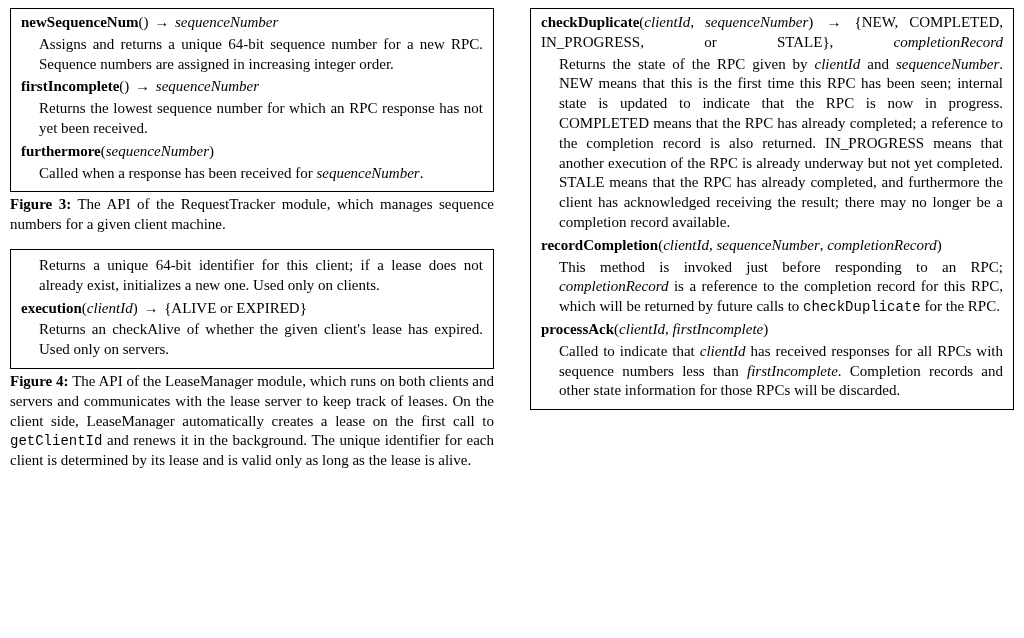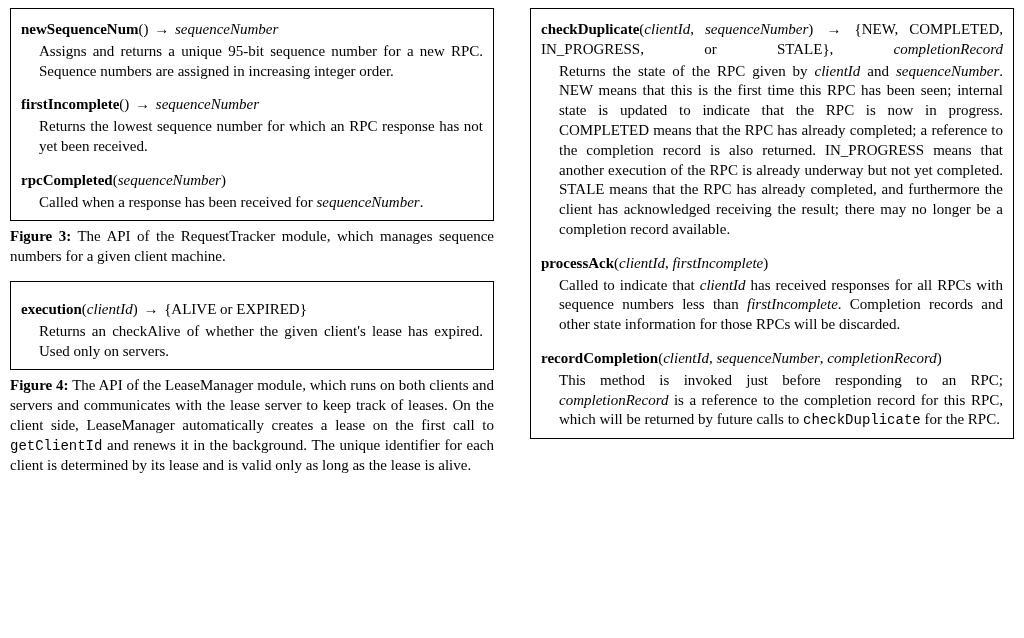--- a/index.html
+++ b/index.html
@@ -14,71 +14,72 @@
     width: 1024px;
     display: flex;
     gap: 36px;
   }
   .col { flex: 1 1 0; min-width: 0; }
   .box {
     border: 1px solid #000;
     padding: 4px 10px 8px 10px;
     margin-bottom: 3px;
   }
-  .entry { margin-top: 7px; }
-  .entry + .entry { margin-top: 14px; }
+  .entry { margin-top: 0; }
+  .entry + .entry { margin-top: 3px; }
   .sig { text-align: justify; }
   .desc {
     margin: 2px 0 0 18px;
     text-align: justify;
   }
   .caption {
     text-align: justify;
-    margin: 6px 0 14px 0;
+    margin: 0 0 14px 0;
   }
   .fb { font-weight: bold; }
   .fi { font-style: italic; }
   .mono { font-family: "Courier New", Courier, monospace; font-size: 14px; }
   .arrow { padding: 0 2px; }
 </style>
 </head>
 <body>
 
 <div class="col">
 
   <div class="box">
     <div class="entry">
       <div class="sig">
         <span class="fb">newSequenceNum</span><span>()</span>
         <span class="arrow">→</span>
         <span class="fi">sequenceNumber</span>
       </div>
-      <div class="desc">Assigns and returns a unique 95-bit sequence number for a new RPC. Sequence numbers are assigned in increasing integer order.</div>
+      <div class="desc">Assigns and returns a unique 64-bit sequence number for a new RPC. Sequence numbers are assigned in increasing integer order.</div>
     </div>
     <div class="entry">
       <div class="sig">
         <span class="fb">firstIncomplete</span><span>()</span>
         <span class="arrow">→</span>
         <span class="fi">sequenceNumber</span>
       </div>
       <div class="desc">Returns the lowest sequence number for which an RPC response has not yet been received.</div>
     </div>
     <div class="entry">
       <div class="sig">
-        <span class="fb">rpcCompleted</span><span>(</span><span class="fi">sequenceNumber</span><span>)</span>
+        <span class="fb">furthermore</span><span>(</span><span class="fi">sequenceNumber</span><span>)</span>
       </div>
       <div class="desc"><span>Called when a response has been received for </span><span class="fi">sequen­ceNumber</span><span>.</span></div>
     </div>
   </div>
   <div class="caption">
     <span class="fb">Figure 3:</span><span> The API of the RequestTracker module, which man­ages sequence numbers for a given client machine.</span>
   </div>
 
   <div class="box">
     <div class="entry">
+      <div class="desc">Returns a unique 64-bit identifier for this client; if a lease does not already exist, initializes a new one. Used only on clients.</div>
     </div>
     <div class="entry">
       <div class="sig">
         <span class="fb">execution</span><span>(</span><span class="fi">clientId</span><span>)</span>
         <span class="arrow">→</span>
         <span>{ALIVE or EXPIRED}</span>
       </div>
       <div class="desc">Returns an checkAlive of whether the given client's lease has expired. Used only on servers.</div>
     </div>
   </div>
@@ -92,24 +93,24 @@
     <div class="entry">
       <div class="sig" style="text-align-last:justify">
         <span class="fb">checkDuplicate</span><span>(</span><span class="fi">clientId</span><span>, </span> <span class="fi">sequenceNumber</span><span>)</span>
         <span class="arrow">→</span>
         <span>{NEW, COMPLETED, IN_PROGRESS, or STALE}, </span><span class="fi">completion­Record</span>
       </div>
       <div class="desc"><span>Returns the state of the RPC given by </span><span class="fi">clientId</span><span> and </span><span class="fi">sequen­ceNumber</span><span>. NEW means that this is the first time this RPC has been seen; internal state is updated to indicate that the RPC is now in progress. COMPLETED means that the RPC has already completed; a reference to the completion record is also returned. IN_PROGRESS means that another execution of the RPC is already underway but not yet com­pleted. STALE means that the RPC has already completed, and furthermore the client has acknowledged receiving the result; there may no longer be a completion record avail­able.</span></div>
     </div>
     <div class="entry">
       <div class="sig">
+        <span class="fb">recordCompletion</span><span>(</span><span class="fi">clientId</span><span>, </span><span class="fi">sequenceNumber</span><span>, </span><span class="fi">completion­Record</span><span>)</span>
+      </div>
+      <div class="desc"><span>This method is invoked just before responding to an RPC; </span><span class="fi">completionRecord</span><span> is a reference to the completion record for this RPC, which will be returned by future calls to </span><span class="mono">checkDuplicate</span><span> for the RPC.</span></div>
+    </div>
+    <div class="entry">
+      <div class="sig">
         <span class="fb">processAck</span><span>(</span><span class="fi">clientId</span><span>, </span><span class="fi">firstIncomplete</span><span>)</span>
       </div>
       <div class="desc"><span>Called to indicate that </span><span class="fi">clientId</span><span> has received responses for all RPCs with sequence numbers less than </span><span class="fi">firstIncomplete</span><span>. Completion records and other state information for those RPCs will be discarded.</span></div>
-    </div>
-    <div class="entry">
-      <div class="sig">
-        <span class="fb">recordCompletion</span><span>(</span><span class="fi">clientId</span><span>, </span><span class="fi">sequenceNumber</span><span>, </span><span class="fi">completion­Record</span><span>)</span>
-      </div>
-      <div class="desc"><span>This method is invoked just before responding to an RPC; </span><span class="fi">completionRecord</span><span> is a reference to the completion record for this RPC, which will be returned by future calls to </span><span class="mono">checkDuplicate</span><span> for the RPC.</span></div>
     </div>
   </div>
 </div>
 
 </body></html>

